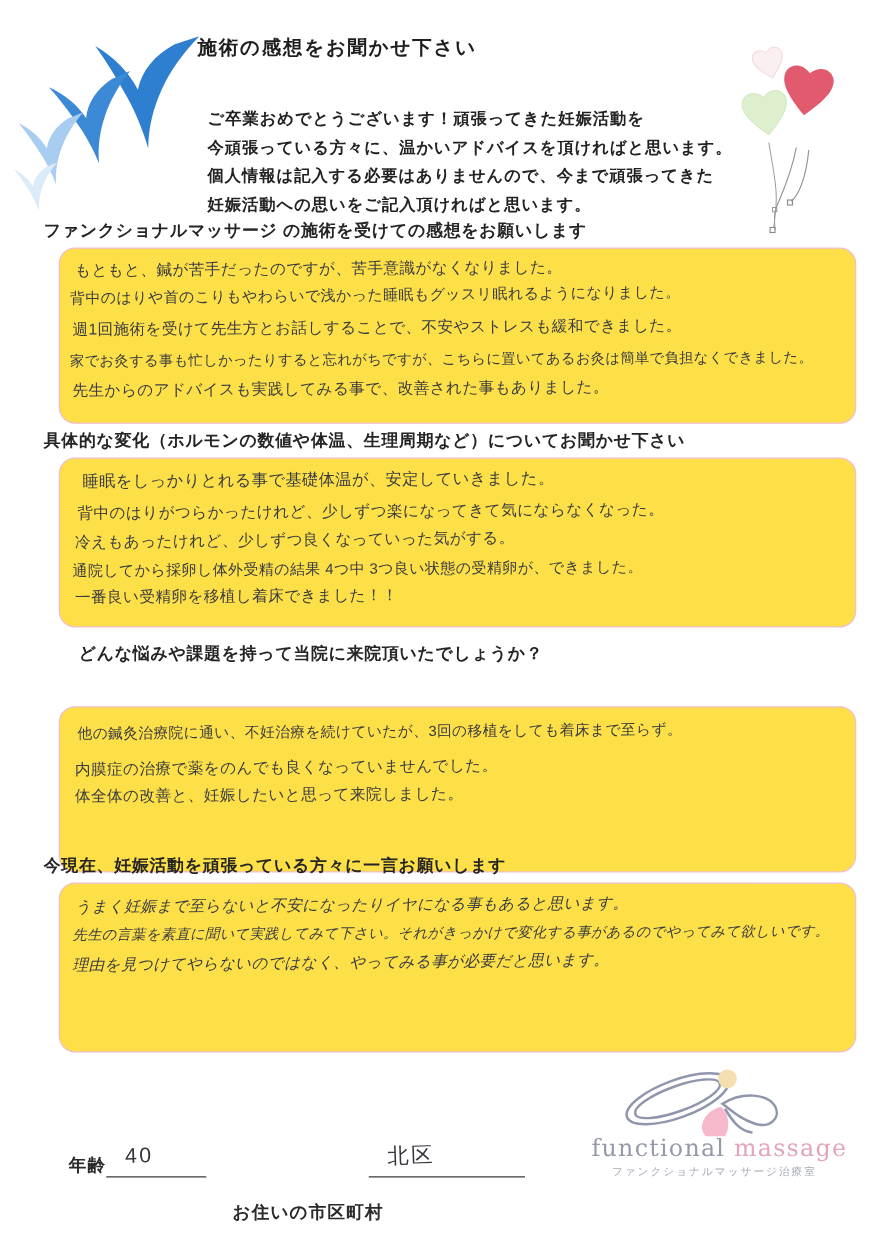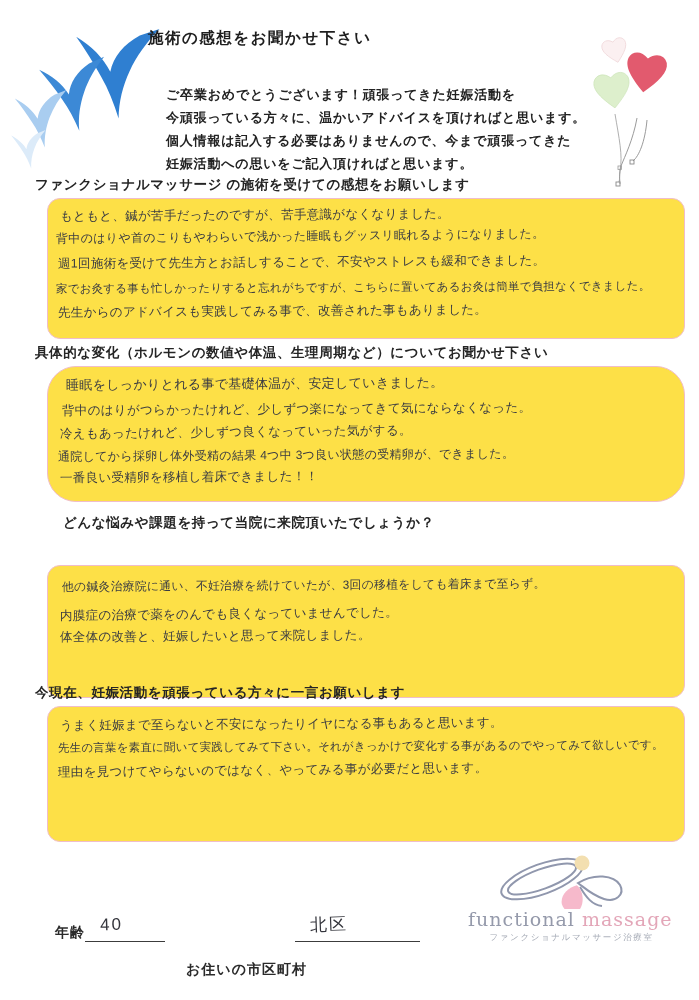--- a/index.html
+++ b/index.html
@@ -2,38 +2,38 @@
 <html><head>
 <meta charset="utf-8">
 <style>
   html,body{margin:0;padding:0;background:#ffffff;}
   .page{
     position:relative;width:699px;height:1000px;background:#ffffff;overflow:hidden;
     font-family:"Liberation Sans","DejaVu Sans",sans-serif;
   }
   .abs{position:absolute;}
   
-  .h-title{position:absolute;left:148px;top:28px;font-size:15.5px;font-weight:700;color:#1e1e1e;letter-spacing:1.5px;}
+  .h-title{position:absolute;left:158px;top:28px;font-size:15.5px;font-weight:700;color:#1e1e1e;letter-spacing:1.5px;}
   .h-line{position:absolute;left:166px;font-size:13px;font-weight:700;color:#222222;letter-spacing:0.8px;white-space:nowrap;margin-top:28px;}
   
   .sec-label{position:absolute;left:35px;font-size:13.5px;font-weight:700;color:#252525;letter-spacing:0.6px;white-space:nowrap;}
   
   .rbox{position:absolute;left:47px;width:636px;border:1.6px solid #f0bdca;border-radius:13px;background:#fde047;}
   
   .hand{
     position:absolute;font-size:12.5px;color:#3a3b42;letter-spacing:0.3px;white-space:nowrap;
     font-weight:500;transform:rotate(-0.4deg);
   }
   .hand.sm{font-size:11.4px;}
   
   .f-label{position:absolute;font-size:14px;font-weight:700;color:#2a2a2a;letter-spacing:1px;}
   .f-value{position:absolute;font-size:17px;color:#34353c;font-weight:500;transform:rotate(-2deg);letter-spacing:2px;}
   .f-line{position:absolute;border-bottom:1.8px solid #3c3c3c;}
   
-  .logo-en{position:absolute;left:468px;top:908px;width:215px;text-align:left;
+  .logo-en{position:absolute;left:468px;top:908px;width:215px;text-align:center;
     font-family:"DejaVu Serif","Liberation Serif",serif;font-size:19px;letter-spacing:1px;white-space:nowrap;}
   .logo-en .g{color:#959aab;}
   .logo-en .p{color:#e3a6b8;}
   .logo-jp{position:absolute;left:464px;top:932px;width:215px;text-align:center;
     font-size:8.5px;color:#a6abb6;letter-spacing:1.6px;white-space:nowrap;}
 </style>
 </head>
 <body>
 
 <div class="page">
@@ -76,37 +76,37 @@
   <div class="sec-label" style="top:176px;">ファンクショナルマッサージ の施術を受けての感想をお願いします</div>
   <div class="rbox" style="top:198px;height:139px;">
     <div class="hand" style="left:12px;top:8px;">もともと、鍼が苦手だったのですが、苦手意識がなくなりました。</div>
     <div class="hand" style="left:8px;top:29px;transform:rotate(-0.6deg);font-size:12px;">背中のはりや首のこりもやわらいで浅かった睡眠もグッスリ眠れるようになりました。</div>
     <div class="hand" style="left:10px;top:55px;">週1回施術を受けて先生方とお話しすることで、不安やストレスも緩和できました。</div>
     <div class="hand sm" style="left:8px;top:81px;transform:rotate(-0.3deg);">家でお灸する事も忙しかったりすると忘れがちですが、こちらに置いてあるお灸は簡単で負担なくできました。</div>
     <div class="hand" style="left:10px;top:104px;">先生からのアドバイスも実践してみる事で、改善された事もありました。</div>
   </div>
 
   <div class="sec-label" style="top:344px;text-align:right;">具体的な変化（ホルモンの数値や体温、生理周期など）についてお聞かせ下さい</div>
-  <div class="rbox" style="top:366px;height:134px;border-radius:29px;">
+  <div class="rbox" style="top:366px;height:134px;">
     <div class="hand" style="left:18px;top:8px;font-size:13px;">睡眠をしっかりとれる事で基礎体温が、安定していきました。</div>
     <div class="hand" style="left:14px;top:34px;">背中のはりがつらかったけれど、少しずつ楽になってきて気にならなくなった。</div>
     <div class="hand" style="left:12px;top:57px;transform:rotate(-0.6deg);">冷えもあったけれど、少しずつ良くなっていった気がする。</div>
     <div class="hand" style="left:10px;top:80px;font-size:12px;">通院してから採卵し体外受精の結果 4つ中 3つ良い状態の受精卵が、できました。</div>
     <div class="hand" style="left:12px;top:102px;">一番良い受精卵を移植し着床できました！！</div>
   </div>
 
   <div class="sec-label" style="top:514px;margin-left:28px;">どんな悩みや課題を持って当院に来院頂いたでしょうか？</div>
   <div class="rbox" style="top:537px;height:131px;margin-top:28px;">
     <div class="hand" style="left:14px;top:12px;font-size:11.8px;">他の鍼灸治療院に通い、不妊治療を続けていたが、3回の移植をしても着床まで至らず。</div>
     <div class="hand" style="left:12px;top:40px;transform:rotate(-0.6deg);">内膜症の治療で薬をのんでも良くなっていませんでした。</div>
     <div class="hand" style="left:12px;top:62px;">体全体の改善と、妊娠したいと思って来院しました。</div>
   </div>
 
   <div class="sec-label" style="top:684px;">今現在、妊娠活動を頑張っている方々に一言お願いします</div>
-  <div class="rbox" style="top:706px;height:134px;">
+  <div class="rbox" style="top:706px;height:134px;font-style:italic;">
     <div class="hand" style="left:12px;top:9px;">うまく妊娠まで至らないと不安になったりイヤになる事もあると思います。</div>
     <div class="hand sm" style="left:10px;top:32px;transform:rotate(-0.3deg);">先生の言葉を素直に聞いて実践してみて下さい。それがきっかけで変化する事があるのでやってみて欲しいです。</div>
     <div class="hand" style="left:10px;top:55px;transform:rotate(-0.6deg);">理由を見つけてやらないのではなく、やってみる事が必要だと思います。</div>
   </div>
 
   <svg class="abs" style="left:482px;top:851px;" width="190" height="58" viewBox="0 0 190 58">
     <g fill="none" stroke="#9097ad" stroke-width="2">
       <ellipse cx="60" cy="28" rx="43" ry="15" transform="rotate(-20 60 28)"></ellipse>
       <ellipse cx="60" cy="28" rx="36" ry="10" transform="rotate(-20 60 28)"></ellipse>
       <path d="M96 32 C112 22 132 24 138 34 C143 43 134 52 122 48 C110 44 104 38 96 32 Z"></path>

